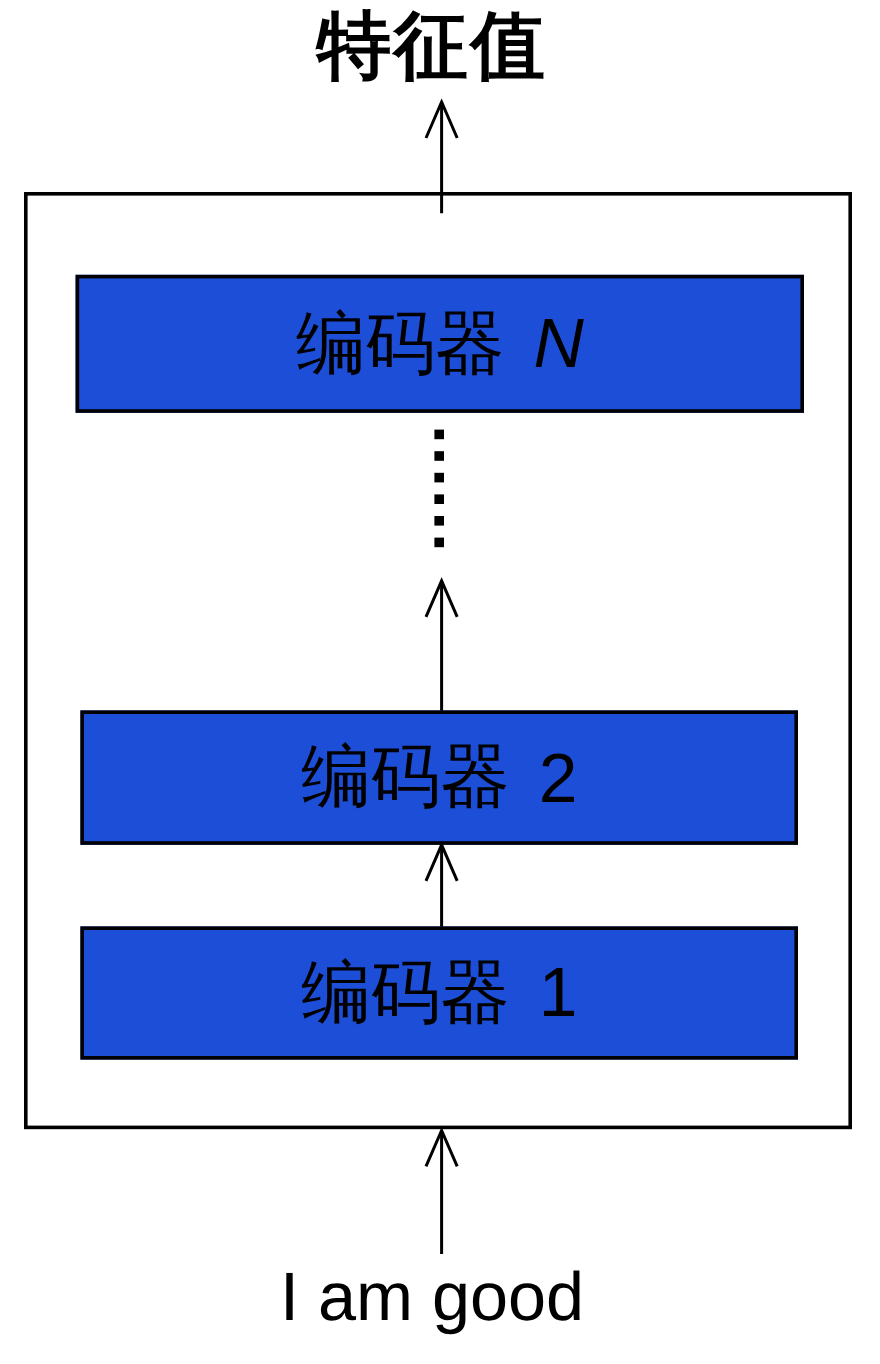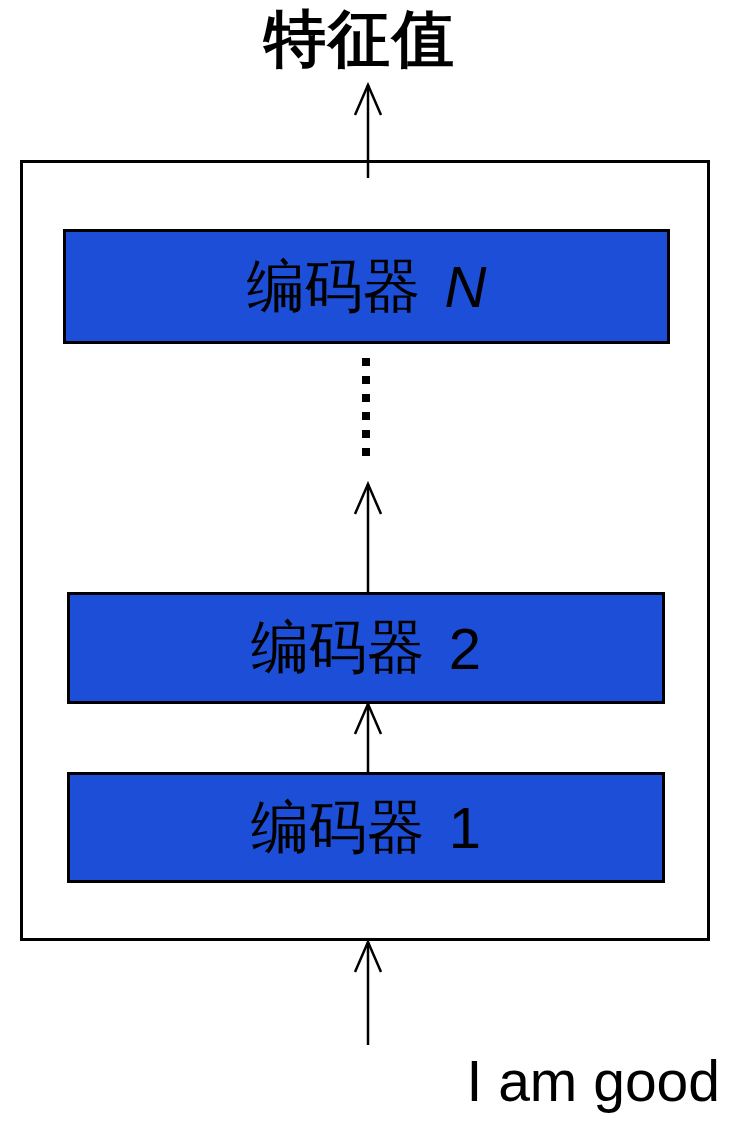--- a/index.html
+++ b/index.html
@@ -70,21 +70,21 @@
   .dots-col .dot {
     width: 8px;
     height: 8px;
     background: #000000;
   }
 
   .input-label {
     left: 0;
     top: 1046px;
     width: 720px;
-    text-align: right;
+    text-align: center;
     font-size: 57px;
     line-height: 70px;
     white-space: nowrap;
   }
 </style>
 </head>
 <body>
 
 <div class="stage">
 

